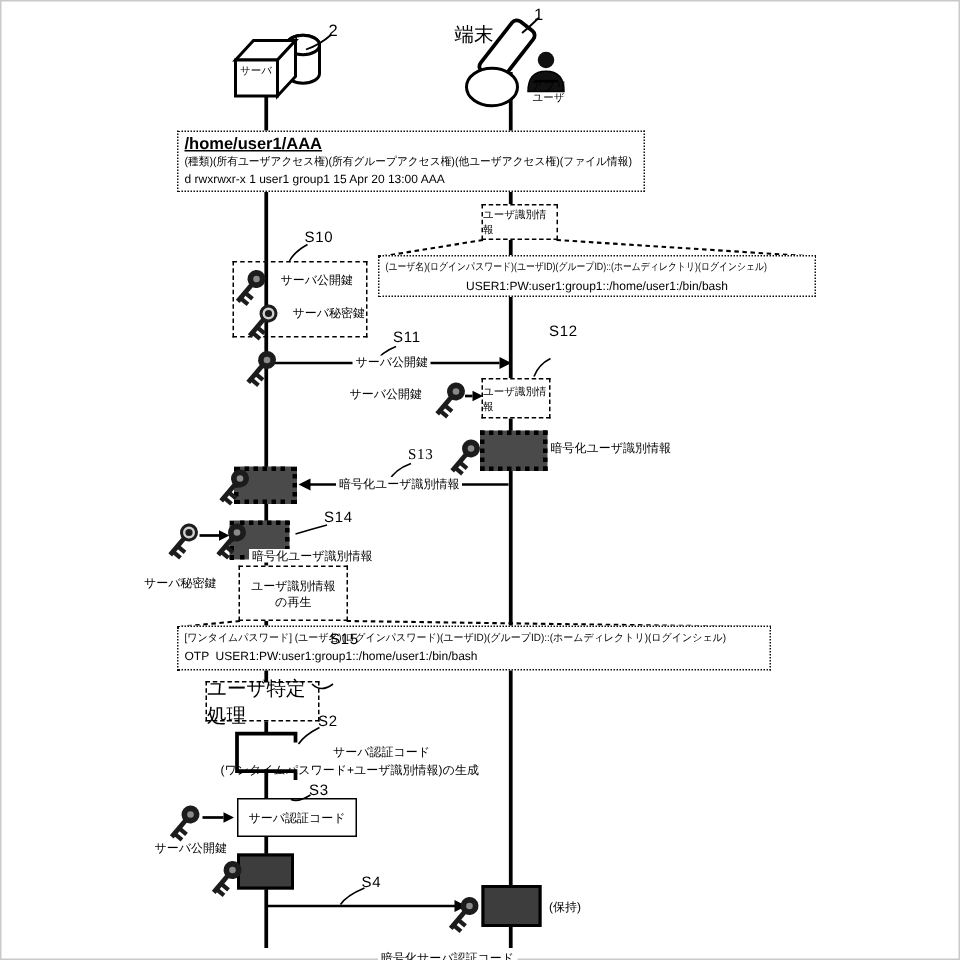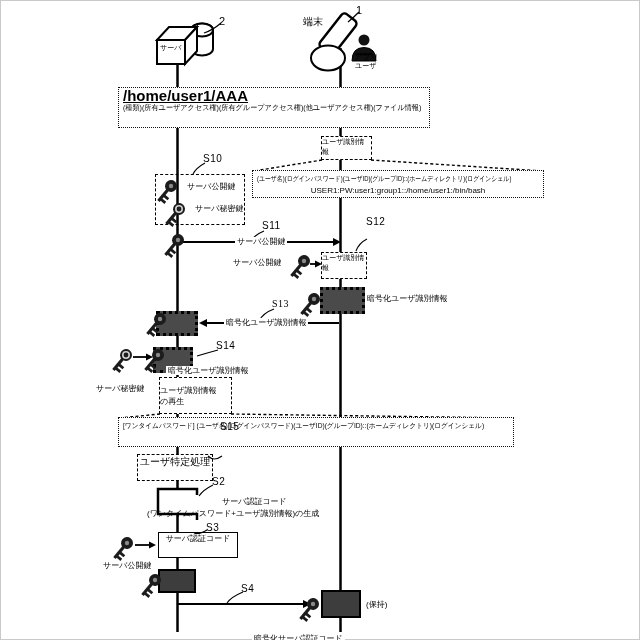--- a/index.html
+++ b/index.html
@@ -8,27 +8,27 @@
        box-shadow:inset 0 0 0 1px #c9c9c9;}
   .layer{position:absolute;left:0;top:0;width:640px;height:640px;}
   #svg-under{z-index:0;} #svg-over{z-index:2;pointer-events:none;}
   .box{position:absolute;background:#fff;box-sizing:border-box;z-index:1;}
   .dotted{border:1.6px dotted #111;padding:2px 4px;}
   .dashedbox{border:1.6px dashed #000;}
   .transparent{background:transparent;}
   .encbox{background:#4a4a4a;border:3px dotted #000;}
   .darkbox{background:#3d3d3d;border:2px solid #000;}
   .solidbox{border:1.8px solid #000;}
-  .flexc{display:flex;justify-content:center;}
+  .flexc{display:flex;align-items:center;justify-content:center;}
   .t{position:absolute;white-space:pre;z-index:3;line-height:1.15;}
-  .f7{font-size:7px;} .f75{font-size:7.5px;} .f8{font-size:8px;} .f9{font-size:10px;}
+  .f7{font-size:7px;} .f75{font-size:7.5px;} .f8{font-size:8px;} .f9{font-size:13px;}
   .sid{font-size:10px;letter-spacing:0.5px;}
   .ref{font-size:11px;}
   .whitebg{background:#fff;padding:0 2px;}
-  .bl{font-weight:bold;text-decoration:underline;font-size:15px;}
+  .bl{font-weight:bold;text-decoration:underline;font-size:11px;}
   .condense{display:inline-block;transform:scaleX(0.84);transform-origin:0 50%;}
   .condense2{display:inline-block;transform:scaleX(0.95);transform-origin:0 50%;}
   .boxline{white-space:pre;line-height:12px;}
   svg line,svg path{stroke:#000;}
 </style>
 </head>
 <body>
 
 <div class="fig">
 
@@ -40,20 +40,21 @@
       <line x1="371" y1="160" x2="543" y2="171"></line>
       <line x1="160" y1="414" x2="119" y2="418"></line>
       <line x1="231" y1="414" x2="512" y2="418"></line>
       <line x1="177.5" y1="371" x2="177.5" y2="378"></line>
     </g>
   </svg>
 
   <div class="box dotted" style="left:118px;top:87px;width:312px;height:41px;">
     <div class="boxline bl">/home/user1/AAA</div>
     <div class="boxline f75"><span class="condense2">(種類)(所有ユーザアクセス権)(所有グループアクセス権)(他ユーザアクセス権)(ファイル情報)</span></div>
+    <div class="boxline f8">d rwxrwxr-x 1 user1 group1 15 Apr 20 13:00 AAA</div>
   </div>
 
   <div class="box dashedbox flexc f7" style="left:321px;top:136px;width:51px;height:24px;">ユーザ識別情報</div>
 
   <div class="box dotted" style="left:252px;top:170px;width:292px;height:28px;text-align:center;">
     <div class="boxline f7"><span class="condense">(ユーザ名)(ログインパスワード)(ユーザID)(グループID)::(ホームディレクトリ)(ログインシェル)</span></div>
     <div class="boxline f8">USER1:PW:user1:group1::/home/user1:/bin/bash</div>
   </div>
 
   <div class="box dashedbox transparent" style="left:155px;top:174px;width:90px;height:51px;"></div>
@@ -64,20 +65,21 @@
   <div class="box encbox" style="left:156px;top:311px;width:42px;height:25px;"></div>
   <div class="box encbox" style="left:153px;top:347px;width:40px;height:26px;"></div>
 
   <div class="box dashedbox flexc" style="left:159px;top:377px;width:73px;height:37px;flex-direction:column;">
     <div class="f8" style="white-space:pre;">ユーザ識別情報</div>
     <div class="f8" style="white-space:pre;">の再生</div>
   </div>
 
   <div class="box dotted" style="left:118px;top:417px;width:396px;height:30px;">
     <div class="boxline f7"><span class="condense2">[ワンタイムパスワード] (ユーザ名)(ログインパスワード)(ユーザID)(グループID)::(ホームディレクトリ)(ログインシェル)</span></div>
+    <div class="boxline f8">OTP  USER1:PW:user1:group1::/home/user1:/bin/bash</div>
   </div>
 
   <div class="box dashedbox flexc f9" style="left:137px;top:454px;width:76px;height:27px;">ユーザ特定処理</div>
 
   <div class="box solidbox flexc f8" style="left:158px;top:532px;width:80px;height:26px;">サーバ認証コード</div>
 
   <div class="box darkbox" style="left:158px;top:569px;width:38px;height:24px;"></div>
   <div class="box darkbox" style="left:321px;top:590px;width:40px;height:28px;"></div>
 
   <svg class="layer" id="svg-over">

